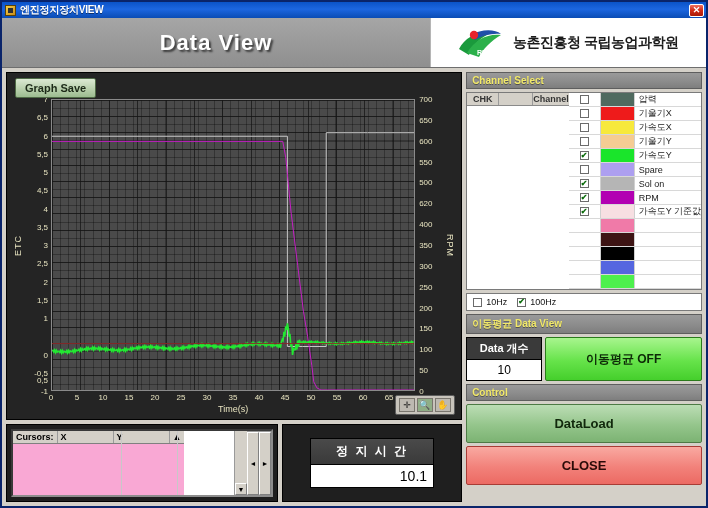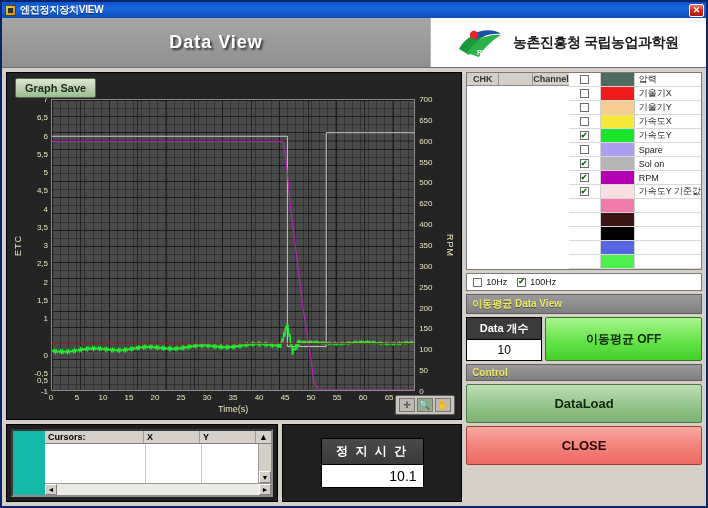--- a/index.html
+++ b/index.html
@@ -55,21 +55,21 @@
     height: 50px; flex: 0 0 auto;
     display: flex; background: #9b9b9b;
     border-bottom: 1px solid #6e6e6e;
   }
   .header-title-wrap{
     flex: 0 0 428px;
     display:flex; align-items:center; justify-content:center;
     background: linear-gradient(180deg,#a6a6a6 0%,#9a9a9a 50%,#8f8f8f 100%);
   }
   .header-title {
-    color:#ffffff; font-size:18px; font-weight:bold;
+    color:#ffffff; font-size:22px; font-weight:bold;
     letter-spacing:1px;
     text-shadow: 2px 2px 2px rgba(0,0,0,.6);
   }
   .header-logo{
     flex:1 1 auto; background:#ffffff;
     display:flex; align-items:center; gap:10px; padding-left:26px;
     border-left:1px solid #b5b5b5;
   }
   .logo-mark{
     width:46px; height:32px; position:relative; flex:0 0 auto;
@@ -185,22 +185,22 @@
   
   .bottom-row{
     flex:0 0 78px; display:flex; gap:4px;
   }
   .cursors-panel{
     flex:0 0 272px; background:#1f1f1f; border:1px solid #000;
     padding:4px;
   }
   .cursors-box{
     width:100%; height:100%;
-    background:#14b8a6; border:2px inset #8d8d8d;
-    display:flex; flex-direction:column;padding-left:32px;
+    background:#f9a8d4; border:2px inset #8d8d8d;
+    display:flex; 
   }
   .cursors-head{
     display:flex; height:13px; flex:0 0 auto;
     background:#d4d0c8; border-bottom:1px solid #808080;
   }
   .ch-cell{
     font-size:9px; font-weight:bold; color:#000;
     padding:1px 3px; border-right:1px solid #9a9a9a;
     display:flex; align-items:center;
   }
@@ -234,21 +234,21 @@
     width:12px; background:#d4d0c8; border:1px solid #fff;
     border-right-color:#808080; border-bottom-color:#808080;
     font-size:7px; display:flex; align-items:center; justify-content:center;
   }
   .hs-track{ flex:1 1 auto; background:#eceae6; }
 
   .readouts{
     flex:1 1 auto; background:#1f1f1f; border:1px solid #000;
     display:flex; align-items:center; justify-content:center; gap:14px;
   }
-  .ro{ width:103px; }
+  .ro{ width:124px; }
   .ro-label{
     background: linear-gradient(180deg,#4a4a4a 0%,#3a3a3a 100%);
     color:#ffffff; font-size:12px; font-weight:bold;
     text-align:center; padding:4px 0; letter-spacing:2px;
     border:1px solid #000;
   }
   .ro-value{
     background:#ffffff; color:#000; font-size:14px;
     text-align:right; padding:3px 6px;
     border:1px solid #000; border-top:none;
@@ -485,20 +485,21 @@
         <div class="readouts" id="readouts">
             <div class="ro">
               <div class="ro-label">정 지 시 간</div>
               <div class="ro-value">10.1</div>
             </div>
           </div>
       </div>
     </div>
 
     <div class="right-col">
+      <div class="sec-header">Channel Select</div>
 
       <div class="chan-table">
         <div class="chan-head">
           <div class="chh-chk">CHK</div>
           <div class="chh-swatch"></div>
           <div class="chh-name">Channel</div>
         </div>
         <div id="chanrows">
             <div class="chan-row">
               <div class="cr-chk">
@@ -511,29 +512,29 @@
               <div class="cr-chk">
                 <div class="cbx"></div>
               </div>
               <div class="cr-swatch" style="background: rgb(238, 27, 27);"></div>
               <div class="cr-name">기울기X</div>
             </div>
             <div class="chan-row">
               <div class="cr-chk">
                 <div class="cbx"></div>
               </div>
+              <div class="cr-swatch" style="background: rgb(247, 233, 60);"></div>
+              <div class="cr-name">가속도X</div>
+            </div>
+            <div class="chan-row">
+              <div class="cr-chk">
+                <div class="cbx"></div>
+              </div>
               <div class="cr-swatch" style="background: rgb(245, 204, 147);"></div>
               <div class="cr-name">기울기Y</div>
-            </div>
-            <div class="chan-row">
-              <div class="cr-chk">
-                <div class="cbx"></div>
-              </div>
-              <div class="cr-swatch" style="background: rgb(247, 233, 60);"></div>
-              <div class="cr-name">가속도X</div>
             </div>
             <div class="chan-row">
               <div class="cr-chk">
                 <div class="cbx">✔</div>
               </div>
               <div class="cr-swatch" style="background: rgb(26, 229, 43);"></div>
               <div class="cr-name">가속도Y</div>
             </div>
             <div class="chan-row">
               <div class="cr-chk">

